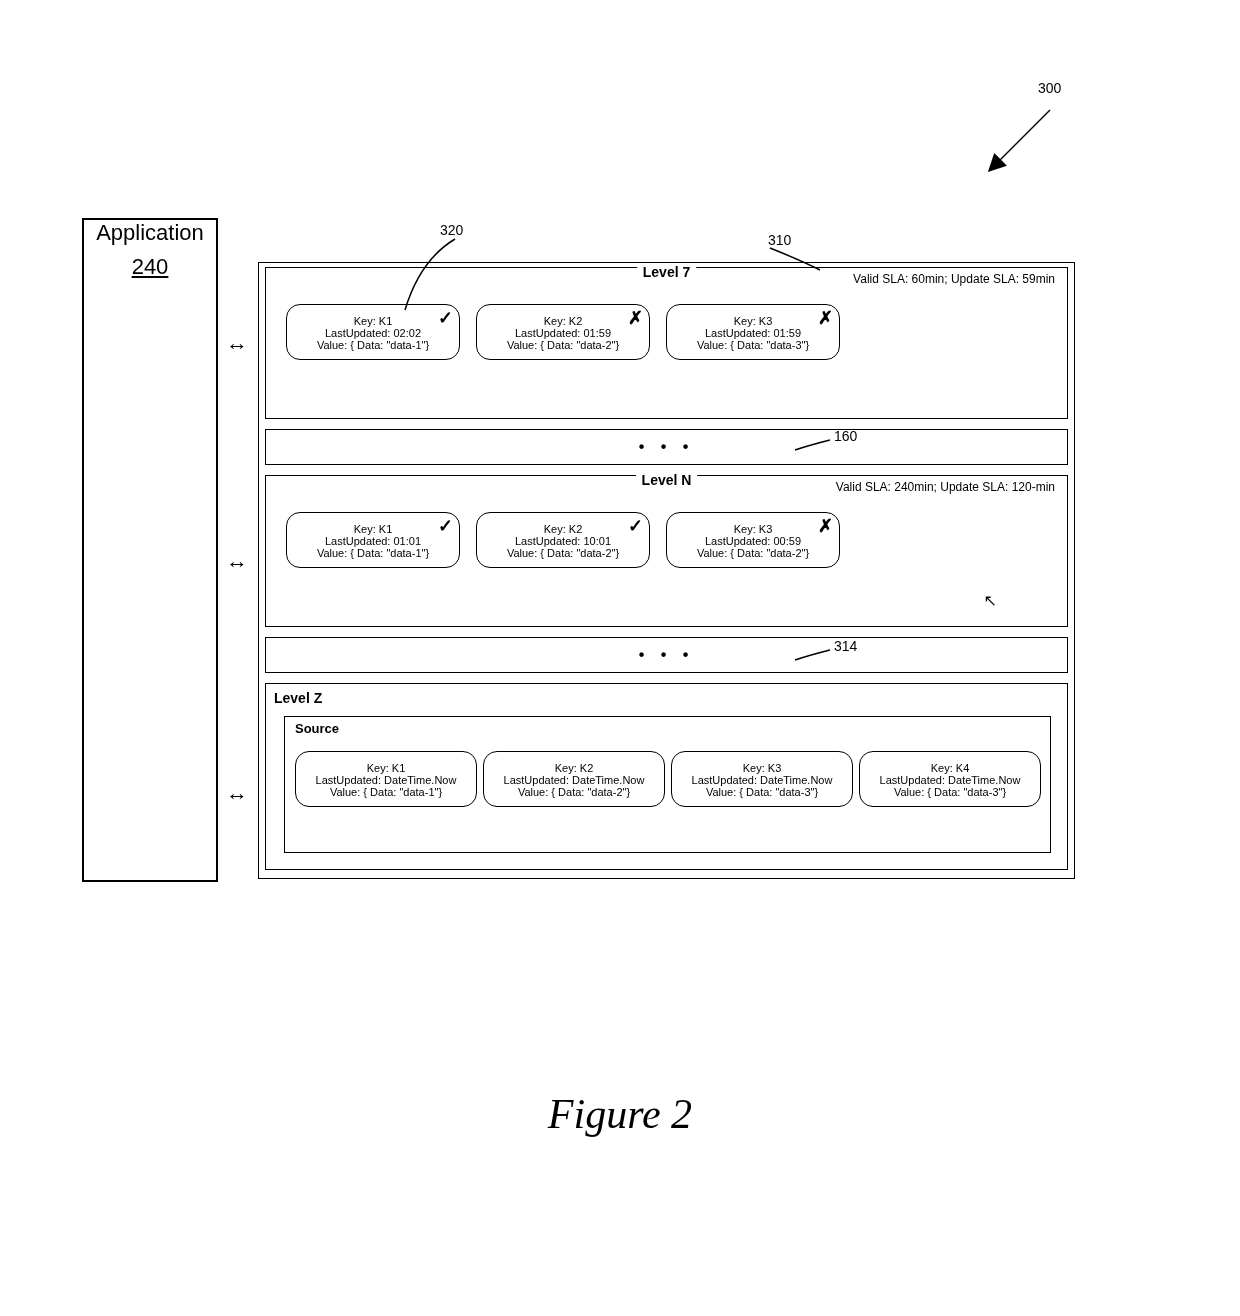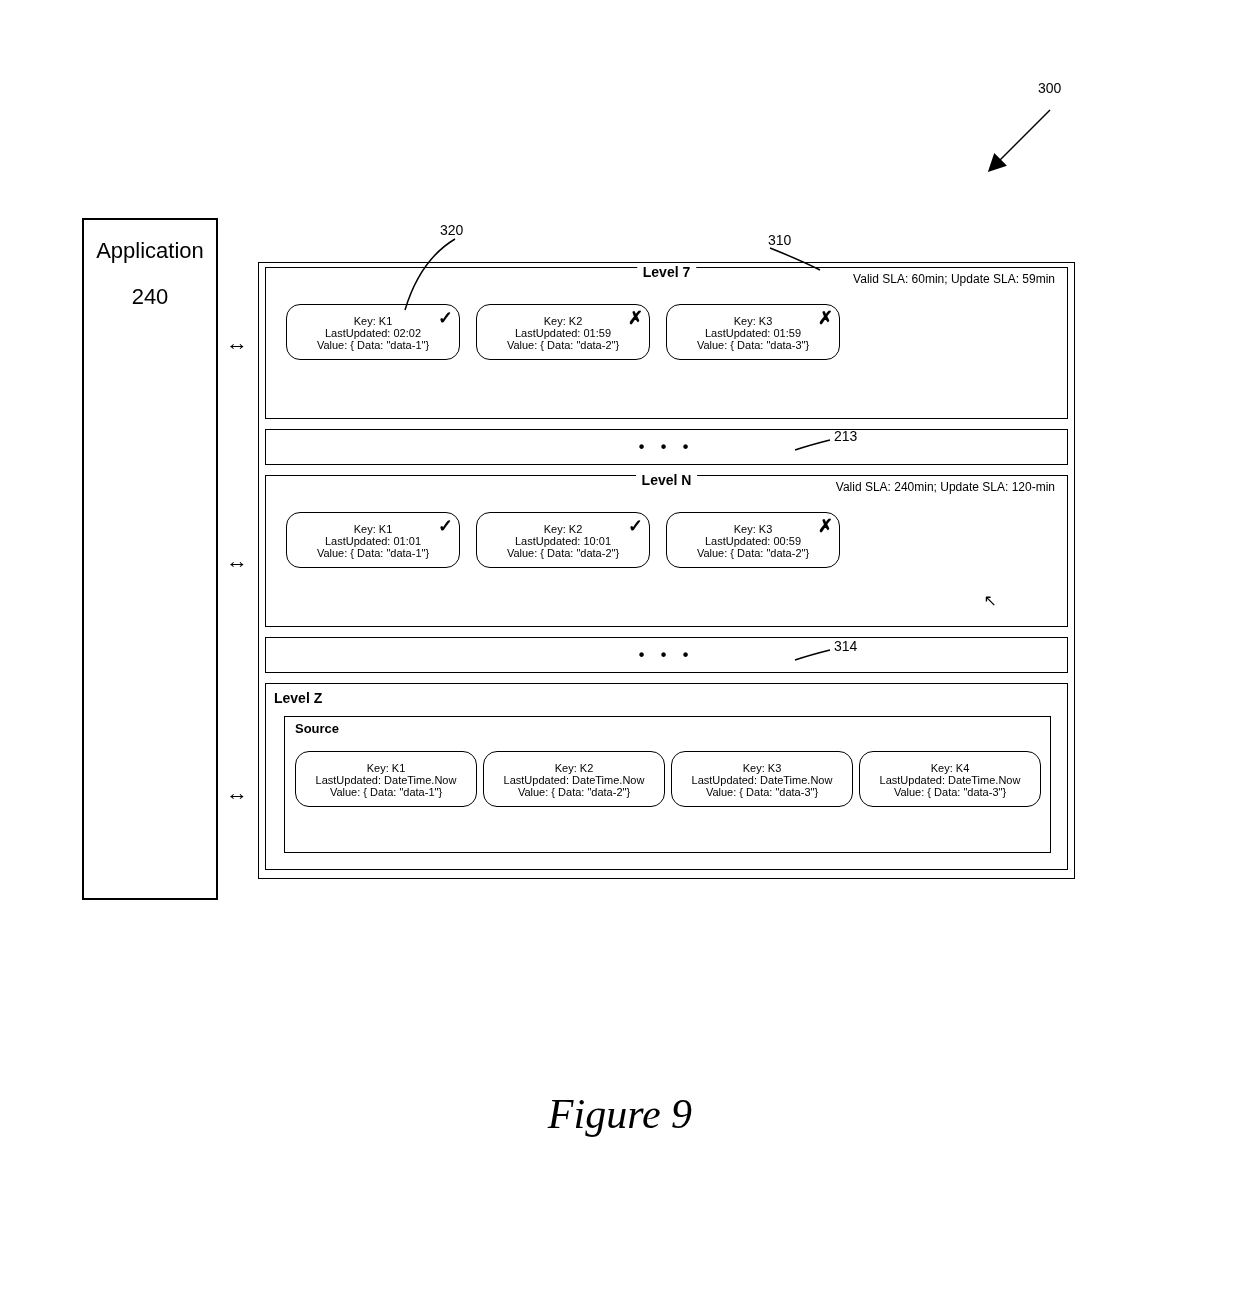--- a/index.html
+++ b/index.html
@@ -1,19 +1,19 @@
 <!DOCTYPE html>
 <html><head>
 <meta charset="utf-8">
 <style>
   html,body{margin:0;padding:0;font-family:Arial,Helvetica,sans-serif;background:#fff;color:#000}
   .page{position:relative;width:1240px;height:1316px}
   .abs{position:absolute}
-  .app-box{border:2px solid #000;text-align:center;padding-top:18px;font-size:22px}
-  .app-box .num{font-size:22px;margin-top:20px}
+  .app-box{border:2px solid #000;text-align:center;font-size:22px}
+  .app-box .num{text-decoration:underline;font-size:22px;margin-top:8px}
   .snap-title{font-weight:bold;font-size:22px;text-align:center}
   .snap-time{font-size:14px;text-align:center}
   .outer{border:1px solid #000}
   .level-box{border:1px solid #000;position:absolute}
   .level-title{font-weight:bold;font-size:14px;position:absolute;left:50%;transform:translateX(-50%);top:-4px;background:#fff;padding:0 6px}
   .level-sla{font-size:12px;position:absolute;right:12px;top:4px}
   .level-label-left{font-weight:bold;font-size:14px;position:absolute;left:8px;top:6px}
   .cell{position:absolute;border:1px solid #000;border-radius:14px;font-size:11px;text-align:center;padding:10px 6px 8px}
   .cell .ln{display:block;white-space:nowrap}
   .mark{position:absolute;top:2px;right:6px;font-size:18px;font-weight:bold}
@@ -51,21 +51,21 @@
   </svg>
 
   <div class="abs app-box" style="left:82px;top:218px;width:132px;height:660px">
     <div>Application</div>
     <div class="num">240</div>
   </div>
 
 
   <div class="abs callout" style="left:440px;top:222px">320</div>
   <div class="abs callout" style="left:768px;top:232px">310</div>
-  <div class="abs callout" style="left:834px;top:428px">213</div>
+  <div class="abs callout" style="left:834px;top:428px">160</div>
   <div class="abs callout" style="left:834px;top:638px">314</div>
 
   <div class="abs dbl-arrow" style="left:226px;top:330px">↔</div>
   <div class="abs dbl-arrow" style="left:226px;top:548px">↔</div>
   <div class="abs dbl-arrow" style="left:226px;top:780px">↔</div>
 
   <div class="abs outer" style="left:258px;top:262px;width:815px;height:615px">
 
     <div class="level-box" style="left:6px;top:4px;width:801px;height:150px">
       <div class="level-title">Level 7</div>
@@ -148,15 +148,15 @@
         <div class="cell" style="left:574px;top:34px;width:168px">
           <span class="ln">Key: K4</span>
           <span class="ln">LastUpdated: DateTime.Now</span>
           <span class="ln">Value: { Data: "data-3"}</span>
         </div>
       </div>
     </div>
 
   </div>
 
-  <div class="abs figure-caption" style="left:0;width:1240px;top:1090px;text-align:center">Figure 9</div>
+  <div class="abs figure-caption" style="left:0;width:1240px;top:1090px;text-align:center">Figure 2</div>
 
 </div>
 
 </body></html>

